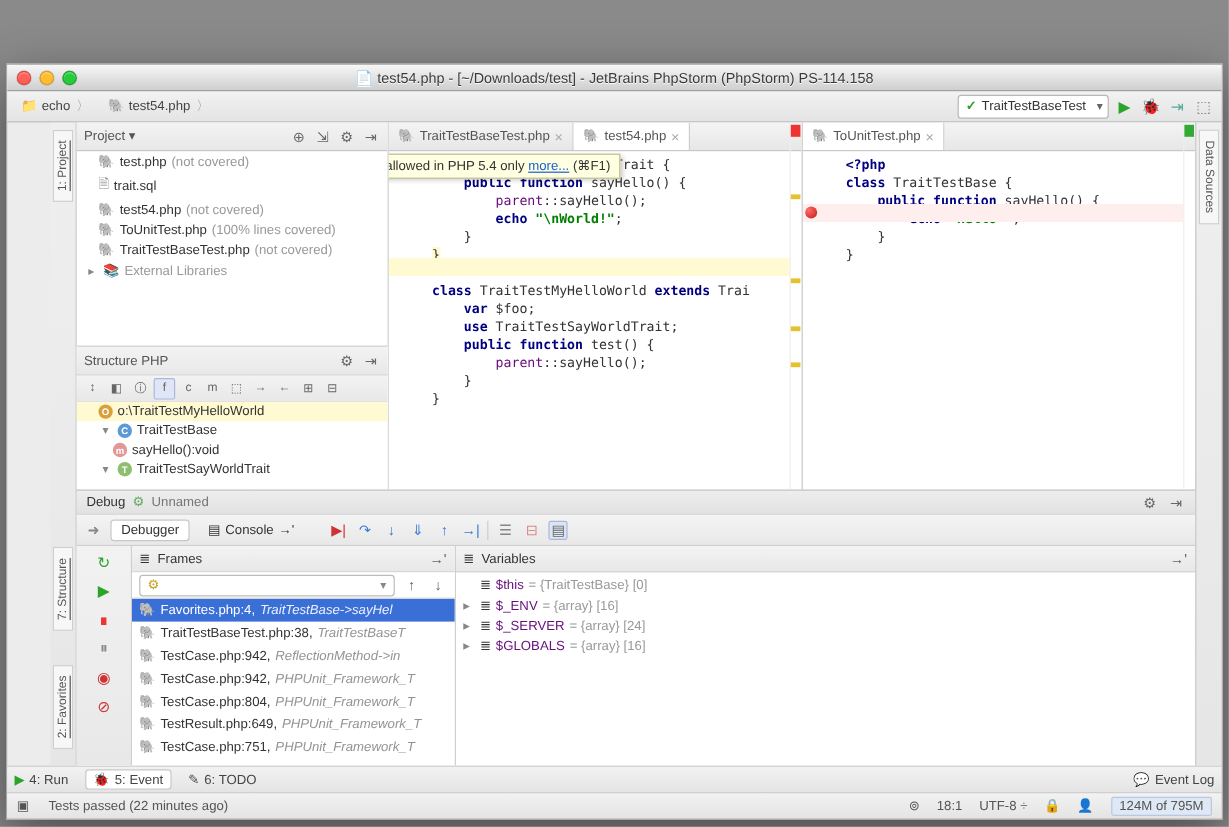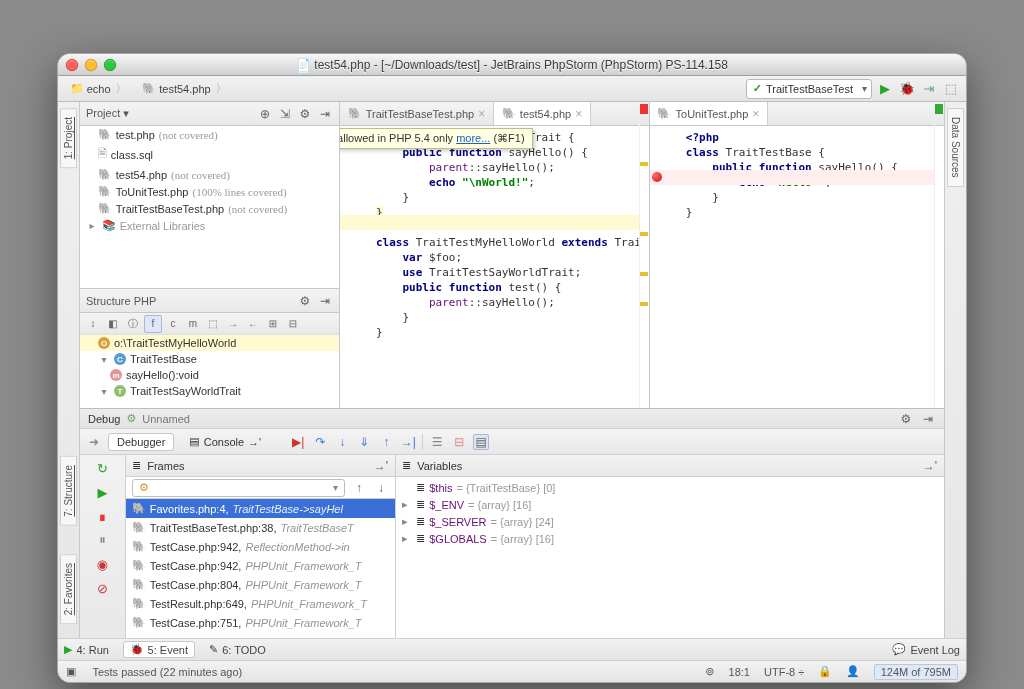--- a/index.html
+++ b/index.html
@@ -8,24 +8,24 @@
   font-size: 11px;
   background: #8a8a8a;
   width: 1024px;
   height: 689px;
   display: flex;
   align-items: center;
   justify-content: center;
   color: #333;
 }
 .window {
-  width: 910px;
+  width: 1014px;
   height: 630px;
   background: #ececec;
-  border-radius: 13px;
+  border-radius: 0;
   box-shadow: 0 14px 40px rgba(0,0,0,.45);
   display: flex;
   flex-direction: column;
   overflow: hidden;
   border: 1px solid #a7a7a7;
   margin-top: 47px;
 }
 .titlebar {
   height: 22px;
   background: linear-gradient(#f7f7f7, #cfcfcf);
@@ -58,20 +58,21 @@
 .runconfig::after { content: "▾"; position: absolute; right: 4px; color: #666; font-size: 10px; }
 .toolicon { width: 18px; height: 18px; display: inline-flex; align-items: center; justify-content: center; font-size: 13px; }
 .tri.green { color: #2aa52a; }
 .tri.bug { color: #2aa52a; }
 
 .body {
   flex: 1;
   display: flex;
   position: relative;
   overflow: hidden;
+  padding-left: 36px;
 }
 .left-rail, .right-rail {
   width: 22px;
   background: linear-gradient(#efefef, #e6e6e6);
   border-right: 1px solid #c8c8c8;
   display: flex;
   flex-direction: column;
   align-items: center;
   padding-top: 6px;
   gap: 8px;
@@ -97,21 +98,21 @@
   background: linear-gradient(#f3f3f3,#e8e8e8);
   border-bottom: 1px solid #c8c8c8;
   display: flex; align-items: center; padding: 0 6px; gap: 5px;
   font-size: 11px; color: #555;
 }
 .panelheader .tools { margin-left: auto; display: flex; gap: 4px; }
 .panelheader .tools span, .tbicon { width: 16px; height: 16px; display: flex; align-items: center; justify-content: center; color: #666; font-size: 12px; }
 .tree { flex: 1; overflow: auto; font-size: 11px; }
 .tree .item { display: flex; align-items: center; gap: 4px; padding: 2px 6px 2px 18px; white-space: nowrap; }
 .tree .item.level2 { padding-left: 30px; }
-.tree .dim { color: #999; font-family: Liberation Serif, serif; }
+.tree .dim { color: #999; }
 .php-icon { color: #6b5ca5; font-size: 11px; }
 .file-icon { color: #888; }
 
 .editorwrap { flex: 1; display: flex; flex-direction: column; background: #fff; }
 .tab { display: flex; align-items: center; gap: 4px; padding: 0 8px; border-right: 1px solid #cfcfcf; color: #555; cursor: default; }
 .tab.active { background: #fff; }
 .tab .close { color: #aaa; font-size: 12px; }
 .editors { flex: 1; display: flex; }
 .editor { flex: 1; position: relative; border-right: 1px solid #c8c8c8; overflow: hidden; }
 .editor:last-child { border-right: none; }
@@ -254,21 +255,21 @@
             </div>
           </div>
           <div class="tree">
             <div class="item">
                 <span class="php-icon">🐘</span>
                 <span>test.php</span> 
                 <span class="dim">(not covered)</span>
               </div>
             <div class="item">
                 <span class="file-icon">🗎</span>
-                <span>class.sql</span>
+                <span>trait.sql</span>
               </div>
             <div class="item">
                 <span class="php-icon">🐘</span>
                 <span>test54.php</span> 
                 <span class="dim">(not covered)</span>
               </div>
             <div class="item">
                 <span class="php-icon">🐘</span>
                 <span>ToUnitTest.php</span> 
                 <span class="dim">(100% lines covered)</span>

